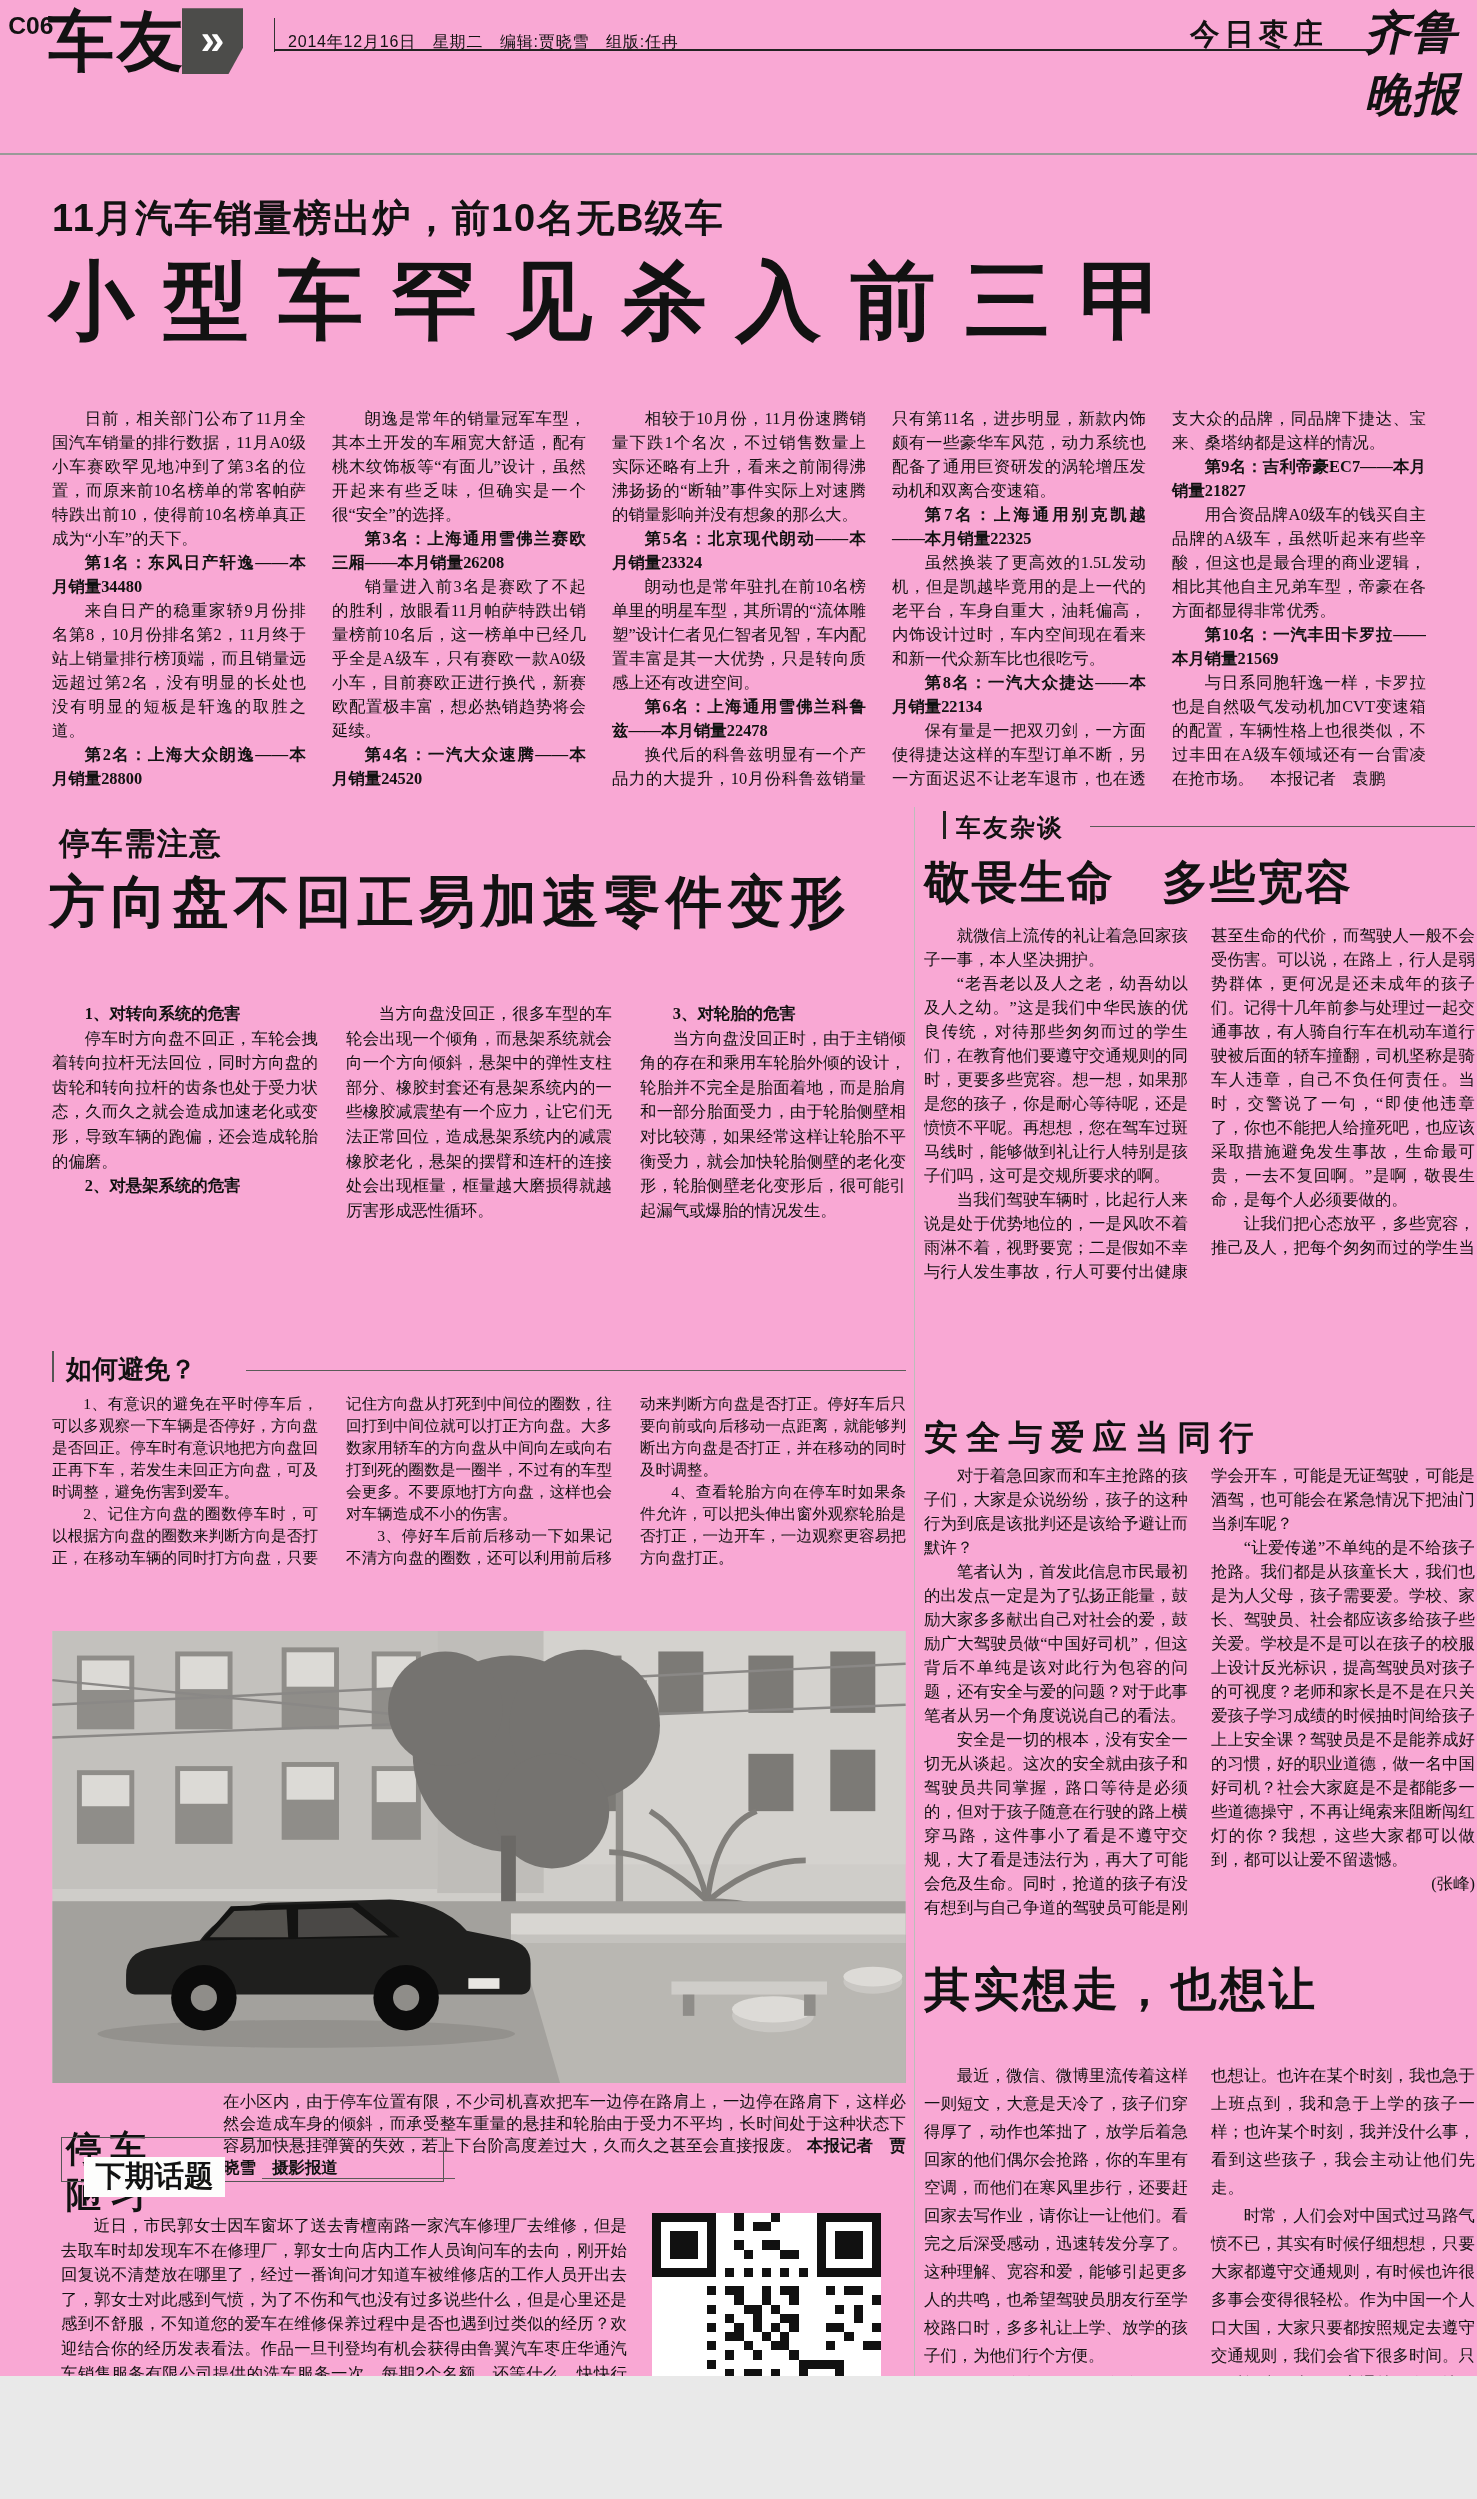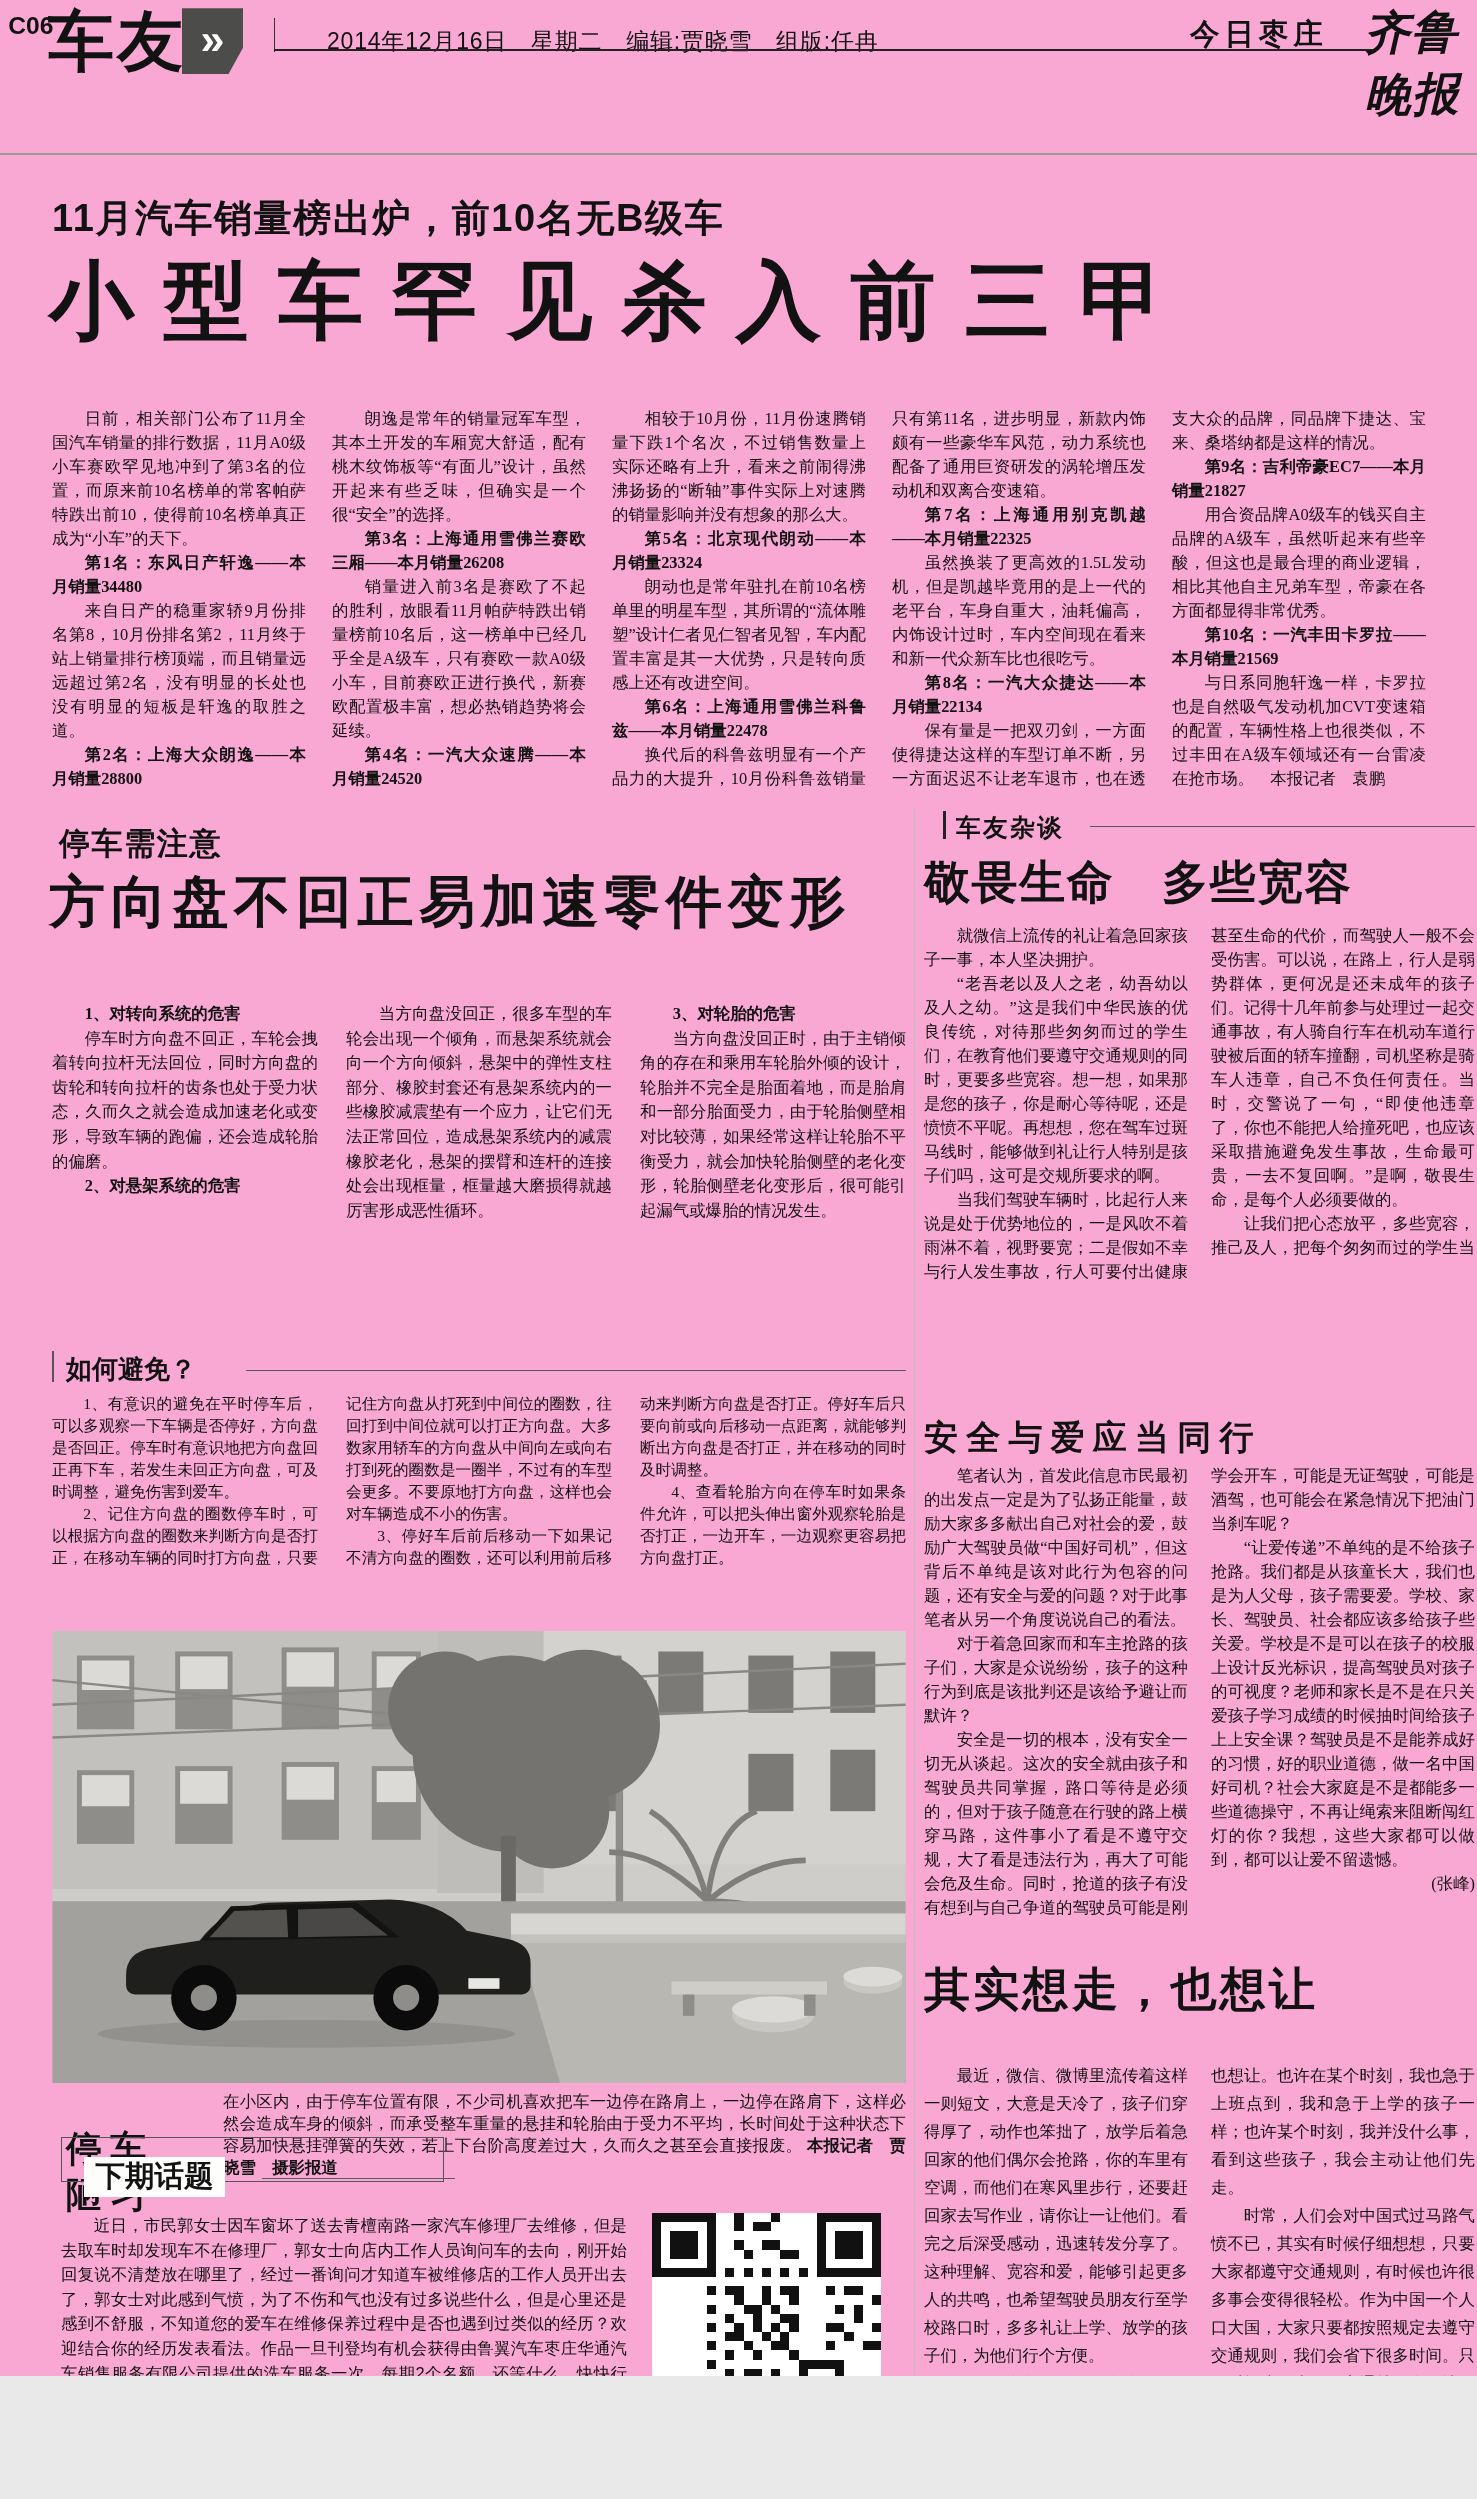--- a/index.html
+++ b/index.html
@@ -25,21 +25,21 @@
 </style>
 </head>
 <body>
 
 <div class="page">
 
   <div class="abs sans b" style="left:8.2px;top:11.5px;font-size:24.6px;">C06</div>
   <div class="abs sans" style="left:48px;top:-3.3px;font-size:66px;font-weight:900;letter-spacing:3.3px;">车友</div>
   <div class="abs chevbox sans b" style="left:182px;top:8.2px;width:61px;height:66px;font-size:43px;line-height:62px;">»</div>
   <div class="abs" style="left:274px;top:18px;width:0.8px;height:34px;background:#333;"></div>
-  <div class="abs sans" style="left:288px;top:26px;font-size:23px;letter-spacing:0.8px;margin-left:39px;">2014年12月16日　星期二　编辑:贾晓雪　组版:任冉</div>
+  <div class="abs sans" style="left:288px;top:32px;font-size:16px;letter-spacing:0.8px;">2014年12月16日　星期二　编辑:贾晓雪　组版:任冉</div>
   <div class="abs" style="left:274px;top:49px;width:1098px;height:1.6px;background:#222;"></div>
   <div class="abs sans b" style="left:1190px;top:14.8px;font-size:29.5px;letter-spacing:4.9px;">今日枣庄</div>
   <div class="abs serif" style="left:1364px;top:1.6px;font-size:46px;font-weight:bold;font-style:italic;letter-spacing:1.6px;transform:rotate(-1deg);">齐鲁晚报</div>
   <div class="abs rule" style="left:0;top:153px;width:1478px;height:1.6px;"></div>
 
   <div class="abs sans b" style="left:52px;top:193px;font-size:38px;letter-spacing:1.6px;">11月汽车销量榜出炉，前10名无B级车</div>
   <div class="abs sans headline" style="left:49px;top:244px;font-size:85px;letter-spacing:29.5px;">小型车罕见杀入前三甲</div>
   <div class="abs cols serif" style="left:52px;top:407px;width:1374px;height:384px;column-count:5;font-size:16.4px;line-height:24px;">
       <p class="para">日前，相关部门公布了11月全国汽车销量的排行数据，11月A0级小车赛欧罕见地冲到了第3名的位置，而原来前10名榜单的常客帕萨特跌出前10，使得前10名榜单真正成为“小车”的天下。</p>
       <p class="para b">第1名：东风日产轩逸——本月销量34480</p>
@@ -278,22 +278,22 @@
   <div class="abs essay-title" style="left:924px;top:852px;font-size:46px;letter-spacing:1.6px;">敬畏生命　多些宽容</div>
   <div class="abs cols serif" style="left:924px;top:924px;width:551px;height:377px;column-count:2;column-gap:23px;font-size:16.4px;line-height:24px;">
       <p class="para">就微信上流传的礼让着急回家孩子一事，本人坚决拥护。</p>
       <p class="para">“老吾老以及人之老，幼吾幼以及人之幼。”这是我们中华民族的优良传统，对待那些匆匆而过的学生们，在教育他们要遵守交通规则的同时，更要多些宽容。想一想，如果那是您的孩子，你是耐心等待呢，还是愤愤不平呢。再想想，您在驾车过斑马线时，能够做到礼让行人特别是孩子们吗，这可是交规所要求的啊。</p>
       <p class="para">当我们驾驶车辆时，比起行人来说是处于优势地位的，一是风吹不着雨淋不着，视野要宽；二是假如不幸与行人发生事故，行人可要付出健康甚至生命的代价，而驾驶人一般不会受伤害。可以说，在路上，行人是弱势群体，更何况是还未成年的孩子们。记得十几年前参与处理过一起交通事故，有人骑自行车在机动车道行驶被后面的轿车撞翻，司机坚称是骑车人违章，自己不负任何责任。当时，交警说了一句，“即使他违章了，你也不能把人给撞死吧，也应该采取措施避免发生事故，生命最可贵，一去不复回啊。”是啊，敬畏生命，是每个人必须要做的。</p>
       <p class="para">让我们把心态放平，多些宽容，推己及人，把每个匆匆而过的学生当作自己的孩子，停下车，微笑着看他们过马路，让他们健康快乐地成长。</p>
     </div>
 
   <div class="abs essay-title" style="left:924px;top:1387px;font-size:34px;letter-spacing:8.2px;margin-top:28px;">安全与爱应当同行</div>
   <div class="abs cols serif" style="left:924px;top:1464px;width:551px;height:474px;column-count:2;column-gap:23px;font-size:16.4px;line-height:24px;">
+      <p class="para">对于着急回家而和车主抢路的孩子们，大家是众说纷纷，孩子的这种行为到底是该批判还是该给予避让而默许？</p>
       <p class="para">笔者认为，首发此信息市民最初的出发点一定是为了弘扬正能量，鼓励大家多多献出自己对社会的爱，鼓励广大驾驶员做“中国好司机”，但这背后不单纯是该对此行为包容的问题，还有安全与爱的问题？对于此事笔者从另一个角度说说自己的看法。</p>
-      <p class="para">对于着急回家而和车主抢路的孩子们，大家是众说纷纷，孩子的这种行为到底是该批判还是该给予避让而默许？</p>
       <p class="para">安全是一切的根本，没有安全一切无从谈起。这次的安全就由孩子和驾驶员共同掌握，路口等待是必须的，但对于孩子随意在行驶的路上横穿马路，这件事小了看是不遵守交规，大了看是违法行为，再大了可能会危及生命。同时，抢道的孩子有没有想到与自己争道的驾驶员可能是刚学会开车，可能是无证驾驶，可能是酒驾，也可能会在紧急情况下把油门当刹车呢？</p>
       <p class="para">“让爱传递”不单纯的是不给孩子抢路。我们都是从孩童长大，我们也是为人父母，孩子需要爱。学校、家长、驾驶员、社会都应该多给孩子些关爱。学校是不是可以在孩子的校服上设计反光标识，提高驾驶员对孩子的可视度？老师和家长是不是在只关爱孩子学习成绩的时候抽时间给孩子上上安全课？驾驶员是不是能养成好的习惯，好的职业道德，做一名中国好司机？社会大家庭是不是都能多一些道德操守，不再让绳索来阻断闯红灯的你？我想，这些大家都可以做到，都可以让爱不留遗憾。</p>
       <p class="para r">(张峰)</p>
     </div>
 
   <div class="abs essay-title" style="left:924px;top:1959px;font-size:46px;letter-spacing:3.3px;">其实想走，也想让</div>
   <div class="abs cols serif" style="left:924px;top:2034px;width:551px;height:461px;column-count:2;column-gap:23px;font-size:16.4px;line-height:28px;margin-top:28px;">
       <p class="para">最近，微信、微博里流传着这样一则短文，大意是天冷了，孩子们穿得厚了，动作也笨拙了，放学后着急回家的他们偶尔会抢路，你的车里有空调，而他们在寒风里步行，还要赶回家去写作业，请你让一让他们。看完之后深受感动，迅速转发分享了。这种理解、宽容和爱，能够引起更多人的共鸣，也希望驾驶员朋友行至学校路口时，多多礼让上学、放学的孩子们，为他们行个方便。</p>
       <p class="para">的确，在冬日里的很多路口、很多学校门口，上学的孩子和家长都急匆匆地赶路，晚上放学时也是如此。其实作为一名司机，每次行至路口遇到赶路的孩子，我很矛盾，我想走，也想让。也许在某个时刻，我也急于上班点到，我和急于上学的孩子一样；也许某个时刻，我并没什么事，看到这些孩子，我会主动让他们先走。</p>
       <p class="para">时常，人们会对中国式过马路气愤不已，其实有时候仔细想想，只要大家都遵守交通规则，有时候也许很多事会变得很轻松。作为中国一个人口大国，大家只要都按照规定去遵守交通规则，我们会省下很多时间。只要时间省下来了，交通就不会拥堵，孩子们更会有时间安全地上学、放学。当然，我们也要说，在这个寒冷的冬季，让我们为这些上学、放学的孩子们带去一些温暖，能让的时候尽量让让他们。</p>

